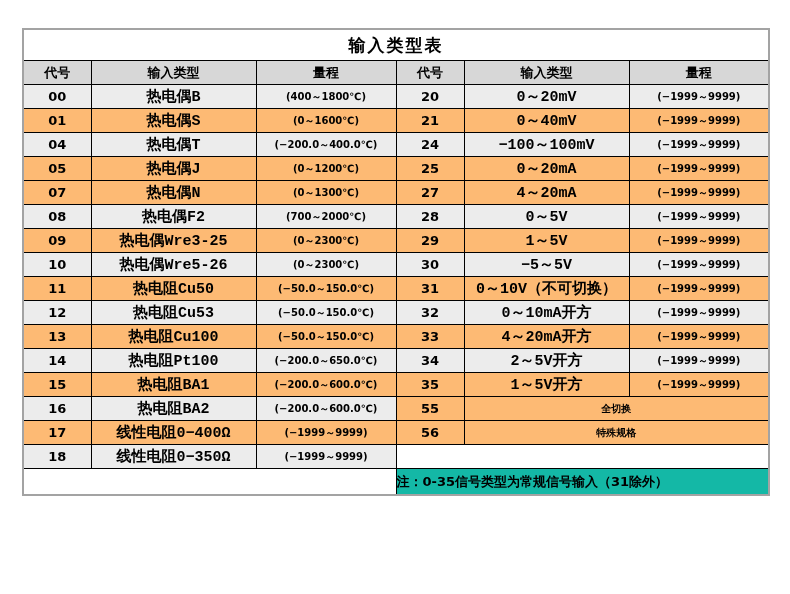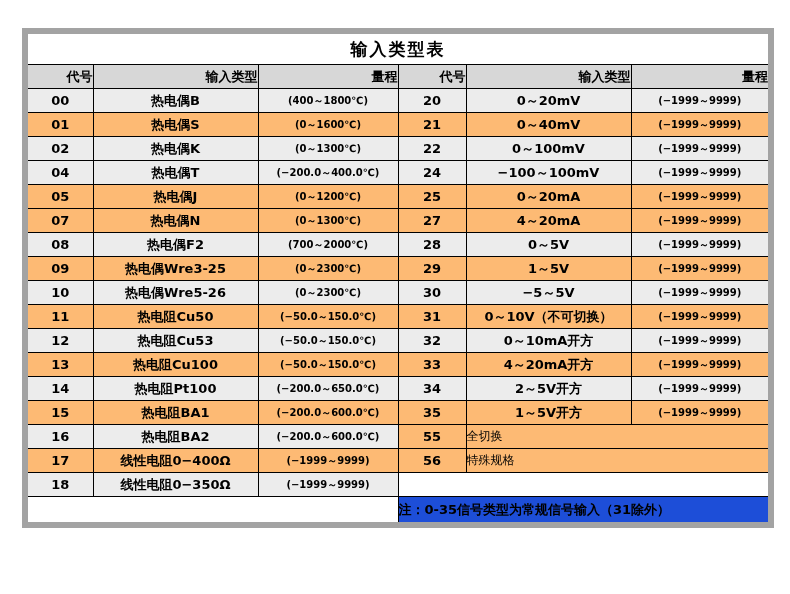--- a/index.html
+++ b/index.html
@@ -17,84 +17,85 @@
     position: relative;
     width: 790px;
     height: 594px;
     box-sizing: border-box;
     padding: 28px 22px 18px 22px;
   }
   table.main {
     width: 746px;
     border-collapse: collapse;
     table-layout: fixed;
-    border: 6px solid #a3a3a3;
+    border: 2px solid #a3a3a3;
   }
   table.main td, table.main th {
     border: 1px solid #000;
     padding: 0;
     margin: 0;
   }
   .title-cell {
     text-align: center;
     font-size: 17px;
     font-weight: bold;
     letter-spacing: 2px;
     height: 30px;
     background: #ffffff;
   }
   .hdr {
-    text-align: right;
+    text-align: center;
     font-weight: bold;
     font-size: 13px;
     height: 23px;
     background: #d7d7d7;
   }
   .cell {
     height: 23px;
     font-size: 12.5px;
     text-align: center;
     vertical-align: middle;
     white-space: nowrap;
     overflow: hidden;
   }
   .code {
     font-weight: bold;
     font-size: 13px;
   }
   .type {
     font-weight: bold;
-    font-size: 13px;
+    font-size: 15px;
+    font-family: Liberation Mono, monospace;
   }
   .range {
     font-weight: bold;
     font-size: 10px;
   }
   .shade {
     background: #ececec;
   }
   .plain {
     background: #fdba74;
   }
   .empty {
     background: #ffffff;
   }
   .note-cell {
     height: 25px;
     font-size: 13px;
     font-weight: bold;
     text-align: left;
     padding-left: 8px;
-    background: #1d4ed8;
+    background: #14b8a6;
     white-space: nowrap;
   }
   .span-center {
-    text-align: left;
-    font-weight: normal;
-    font-size: 12px;
+    text-align: center;
+    font-weight: bold;
+    font-size: 10px;
   }
   col.c-code { width: 68px; }
   col.c-type { width: 165px; }
   col.c-range { width: 140px; }
 </style>
 </head>
 <body>
 
 <div class="page">
   <table class="main">
@@ -129,28 +130,20 @@
       </tr>
       <tr>
         <td class="cell code plain">01</td>
         <td class="cell type plain">热电偶S</td>
         <td class="cell range plain">(0～1600℃)</td>
         <td class="cell code plain">21</td>
         <td class="cell type plain">0～40mV</td>
         <td class="cell range plain">(−1999～9999)</td>
       </tr>
       <tr>
-        <td class="cell code shade">02</td>
-        <td class="cell type shade">热电偶K</td>
-        <td class="cell range shade">(0～1300℃)</td>
-        <td class="cell code shade">22</td>
-        <td class="cell type shade">0～100mV</td>
-        <td class="cell range shade">(−1999～9999)</td>
-      </tr>
-      <tr>
         <td class="cell code shade">04</td>
         <td class="cell type shade">热电偶T</td>
         <td class="cell range shade">(−200.0～400.0℃)</td>
         <td class="cell code shade">24</td>
         <td class="cell type shade">−100～100mV</td>
         <td class="cell range shade">(−1999～9999)</td>
       </tr>
       <tr>
         <td class="cell code plain">05</td>
         <td class="cell type plain">热电偶J</td>

